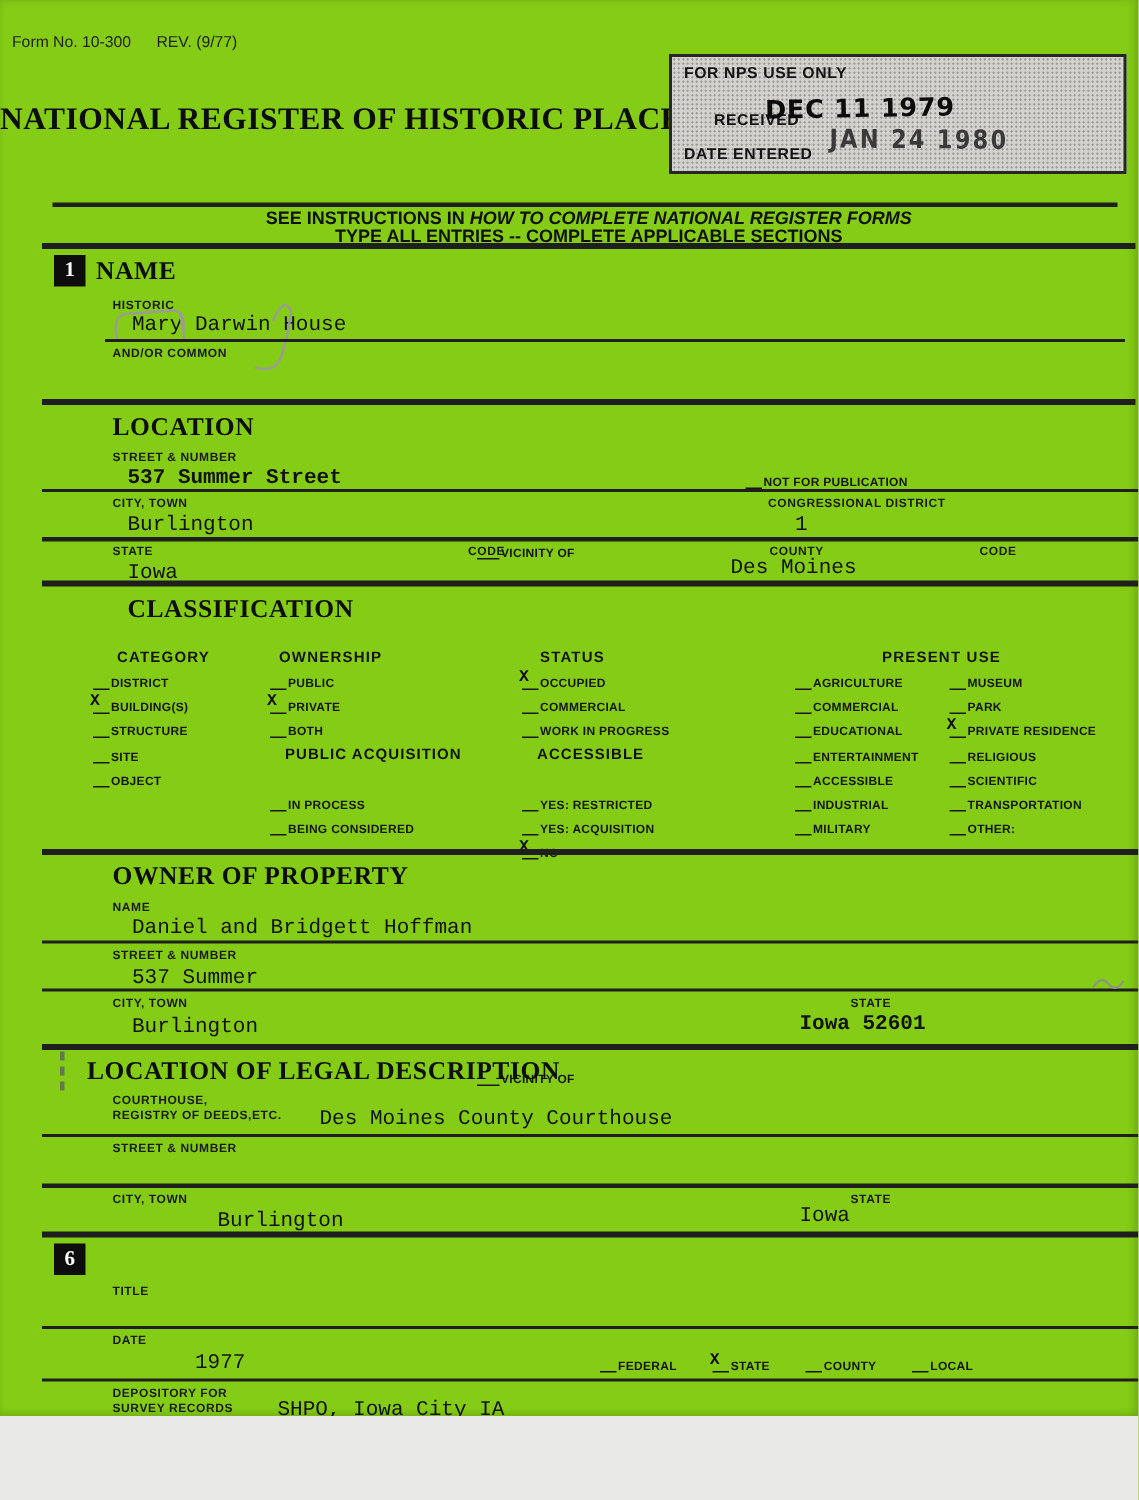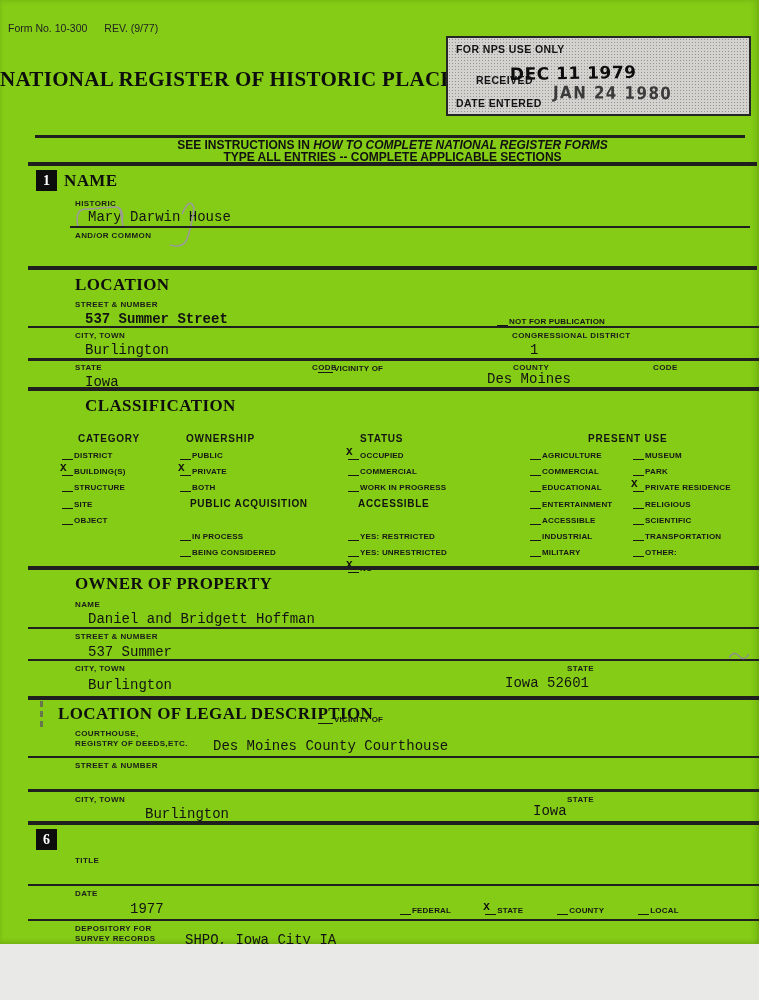--- a/index.html
+++ b/index.html
@@ -33,21 +33,21 @@
   .npslbl{position:absolute;font:700 10.5px/12px "Liberation Sans",sans-serif;letter-spacing:.4px;color:#131313;white-space:nowrap;}
   .stamp1{position:absolute;font:900 17px/18px "DejaVu Sans",sans-serif;letter-spacing:.5px;color:#0c0c0c;transform:rotate(-1deg);white-space:nowrap;}
   .stamp2{position:absolute;font:700 15px/16px "DejaVu Sans",sans-serif;letter-spacing:1.5px;color:#3a3a3a;transform:scaleY(1.15) rotate(.4deg);white-space:nowrap;}
   .ctr{text-align:center;}
   .instr1{font:700 12px/11px "Liberation Sans",sans-serif;color:#111;white-space:nowrap;}
   .instr1 i{font-style:italic;}
   .bigtitle{font:700 21px/23px "Liberation Serif",serif;letter-spacing:.3px;color:#0d0d0d;white-space:nowrap;}
   .dept{font:700 14px/15px "Liberation Serif",serif;letter-spacing:1.8px;color:#161616;white-space:nowrap;}
   .svc{font:700 11px/12px "Liberation Sans",sans-serif;letter-spacing:1px;color:#1a1a1a;white-space:nowrap;}
   .formno{font:400 10.5px/12px "Liberation Sans",sans-serif;color:#222;white-space:nowrap;}
-  .levels{display:flex;gap:34px;}
+  .levels{display:flex;gap:24px;}
   .levels .cb{margin-bottom:0;}
   .dashmark{position:absolute;left:40px;top:701px;height:26px;width:0;border-left:3px dashed #5d5d5d;opacity:.75;}
   svg.deco{position:absolute;pointer-events:none;}
 </style>
 </head>
 <body>
 
 <div class="page">
 
   <div class="abs formno" style="left:8px;top:22px;">
@@ -220,21 +220,21 @@
 
         <div class="cb">
           <span class="mark"></span>
           <span class="blank"></span>
           <span class="lab">YES: RESTRICTED</span>
         </div>
 
         <div class="cb">
           <span class="mark"></span>
           <span class="blank"></span>
-          <span class="lab">YES: UNRESTRICTED</span>
+          <span class="lab">YES: ACQUISITION</span>
         </div>
 
         <div class="cb">
           <span class="mark">X</span>
           <span class="blank"></span>
           <span class="lab">NO</span>
         </div>
       </div>
   </div>
 
@@ -337,21 +337,21 @@
   <div class="abs typed" style="left:88px;top:644px;">537 Summer</div>
   <div class="rule" style="left:28px;top:659px;width:731px;height:2px;"></div>
   <div class="abs lbl" style="left:75px;top:664px;">CITY, TOWN</div>
   <div class="abs lbl" style="left:567px;top:664px;">STATE</div>
   <div class="abs typed" style="left:88px;top:677px;">Burlington</div>
   <div class="cb abs" style="left:318px;top:682px;">
     <span class="mark"></span>
     <span class="blank" style="width:15px;"></span>
     <span class="lab">VICINITY OF</span>
   </div>
-  <div class="abs typed" style="left:505px;top:675px;">Iowa 52601</div>
+  <div class="abs typed" style="left:533px;top:675px;font-weight:bold;">Iowa 52601</div>
   <svg class="deco" style="left:726px;top:646px;" width="26" height="20" viewBox="0 0 26 20">
     <path d="M 3 12 Q 8 4 13 10 Q 18 16 23 8" fill="none" stroke="#8f8f8c" stroke-width="1.4"></path>
   </svg>
 
   <div class="rule" style="left:28px;top:696px;width:731px;height:4px;"></div>
   <div class="dashmark"></div>
   <div class="abs shead" style="left:58px;top:703px;">LOCATION OF LEGAL DESCRIPTION</div>
   <div class="abs lbl" style="left:75px;top:729px;">COURTHOUSE,</div>
   <div class="abs lbl" style="left:75px;top:739px;">REGISTRY OF DEEDS,ETC.</div>
   <div class="abs typed" style="left:213px;top:738px;">Des Moines County Courthouse</div>

